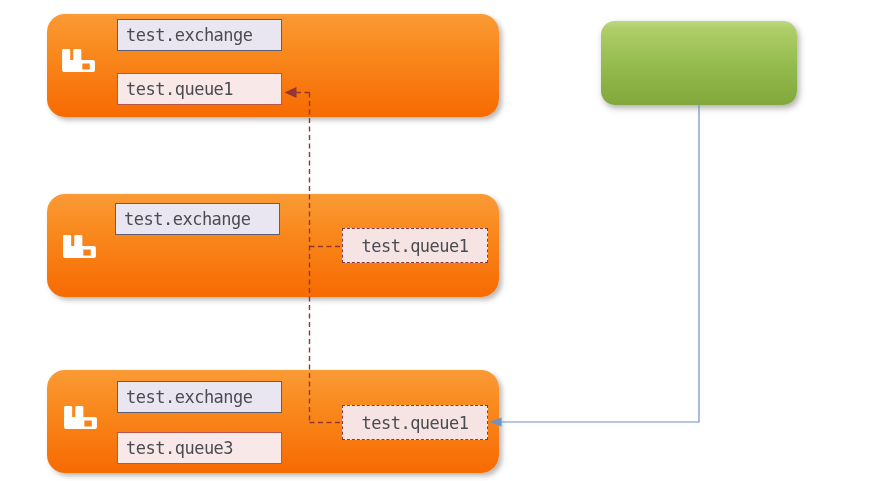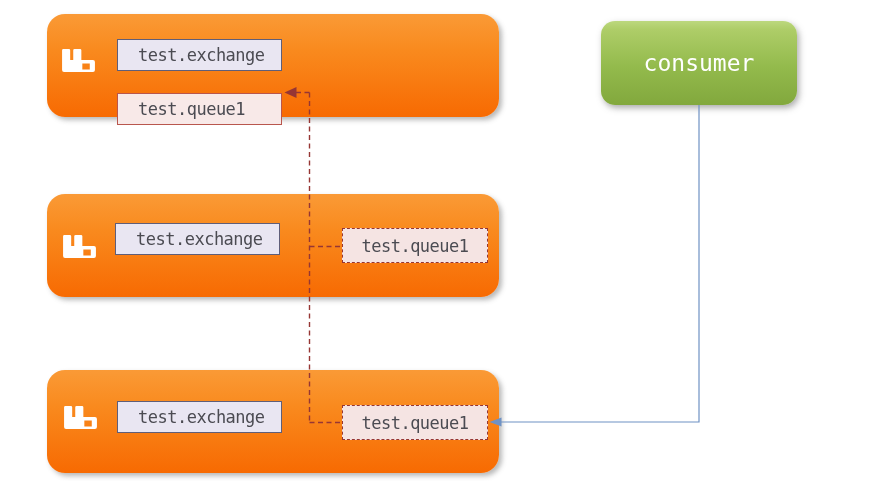--- a/index.html
+++ b/index.html
@@ -19,22 +19,22 @@
   .broker{
     position:absolute; left:47px; width:452px; height:103px;
     border-radius:18px;
     background:linear-gradient(180deg, var(--orange-top) 0%, #f98a1e 35%, var(--orange-bottom) 100%);
     box-shadow:3px 3px 5px rgba(100,100,100,0.45);
   }
   .broker.b1{top:14px;} .broker.b2{top:194px;} .broker.b3{top:370px;}
   .rabbit-icon{position:absolute; width:33px; height:23px;}
   .node-label{
     position:absolute; width:165px; height:32px; box-sizing:border-box;
-    display:flex; align-items:center; padding-left:20px;
-    font-size:17px; color:var(--label-text); letter-spacing:-0.5px; white-space:nowrap;margin-top:20px;
+    display:flex; align-items:center; padding-left:8px;
+    font-size:17px; color:var(--label-text); letter-spacing:-0.5px; white-space:nowrap;
   }
   .exchange{background:var(--exchange-fill); border:1.5px solid var(--exchange-border);}
   .queue{background:var(--queue-fill); border:1.5px solid var(--queue-border);}
   .ghost-queue{
     position:absolute; width:146px; height:35px; box-sizing:border-box;
     display:flex; align-items:center; justify-content:center;
     background:var(--ghost-fill); border:1.6px dashed var(--arrow-red);
     font-size:17px; color:var(--label-text); letter-spacing:-0.5px; white-space:nowrap;
   }
   .consumer{
@@ -78,27 +78,27 @@
   </div>
 
   <div class="broker b3">
     <svg class="rabbit-icon" style="left:17px; top:36px;" viewBox="0 0 30 21">
       <path fill="#ffffff" fill-rule="evenodd" d="
         M1.2 0 H6.2 Q7.4 0 7.4 1.2 V10 H10.2 V1.2 Q10.2 0 11.4 0 H16.4 Q17.6 0 17.6 1.2 V10 H28.2
         Q30 10 30 11.8 V19.2 Q30 21 28.2 21 H1.8 Q0 21 0 19.2 V1.2 Q0 0 1.2 0 Z
         M18.5 13.3 h6.8 v5.4 h-6.8 Z"></path>
     </svg>
     <div class="node-label exchange" style="left:70px; top:11px;">test.exchange</div>
+    <div class="node-label queue" style="left:70px; top:62px;">test.queue3</div>
   </div>
 
   <div class="ghost-queue" style="left:342px; top:228px;">test.queue1</div>
   <div class="ghost-queue" style="left:342px; top:405px;">test.queue1</div>
 
   <div class="consumer">
-    <span>consumer</span>
   </div>
 
   <svg class="connectors" width="881" height="481" viewBox="0 0 881 481">
     <g>
       <path class="red-line" d="M309.5 92.5 H296"></path>
       <path class="red-line" d="M309.5 92.5 V422.5"></path>
       <path class="red-line" d="M309.5 246.5 H341"></path>
       <path class="red-line" d="M309.5 422.5 H341"></path>
       <polygon class="red-head" points="284.5,92.5 296.5,87 296.5,98"></polygon>
     </g>

